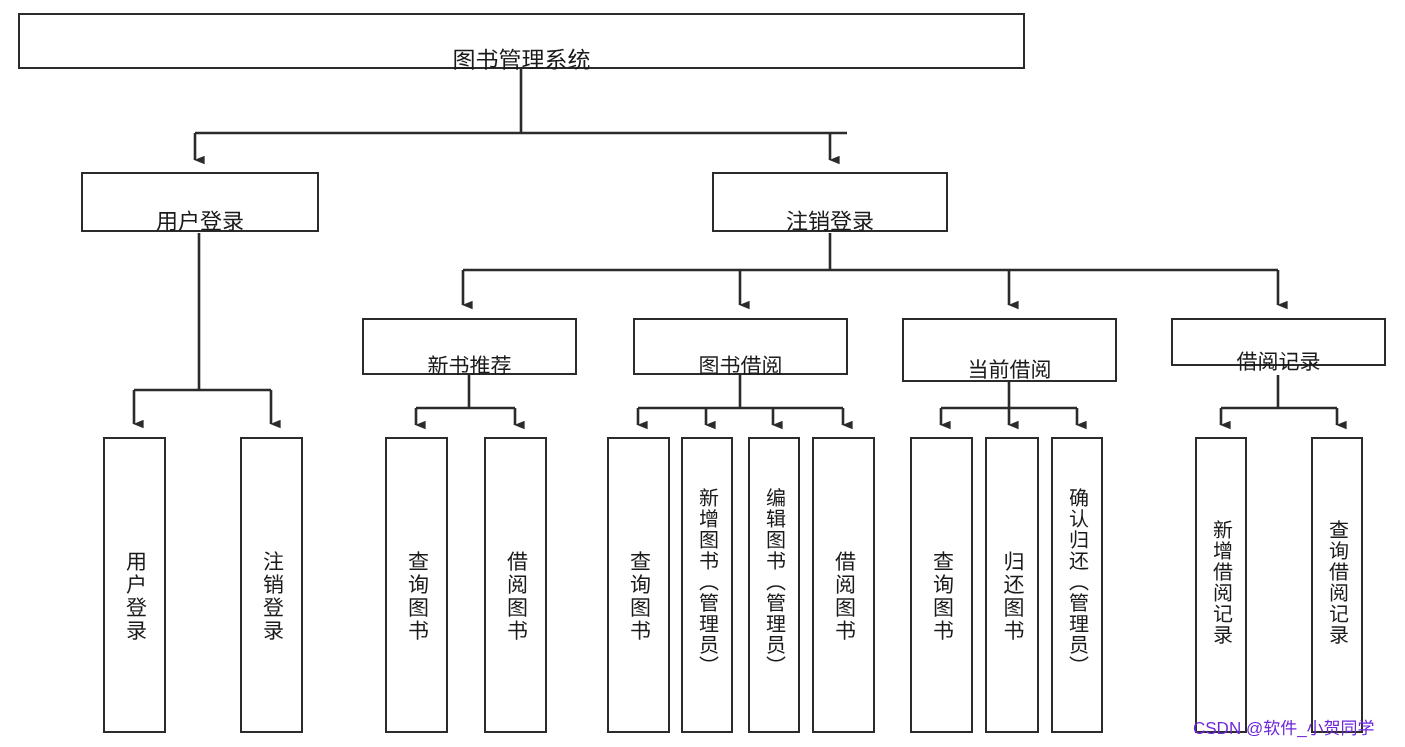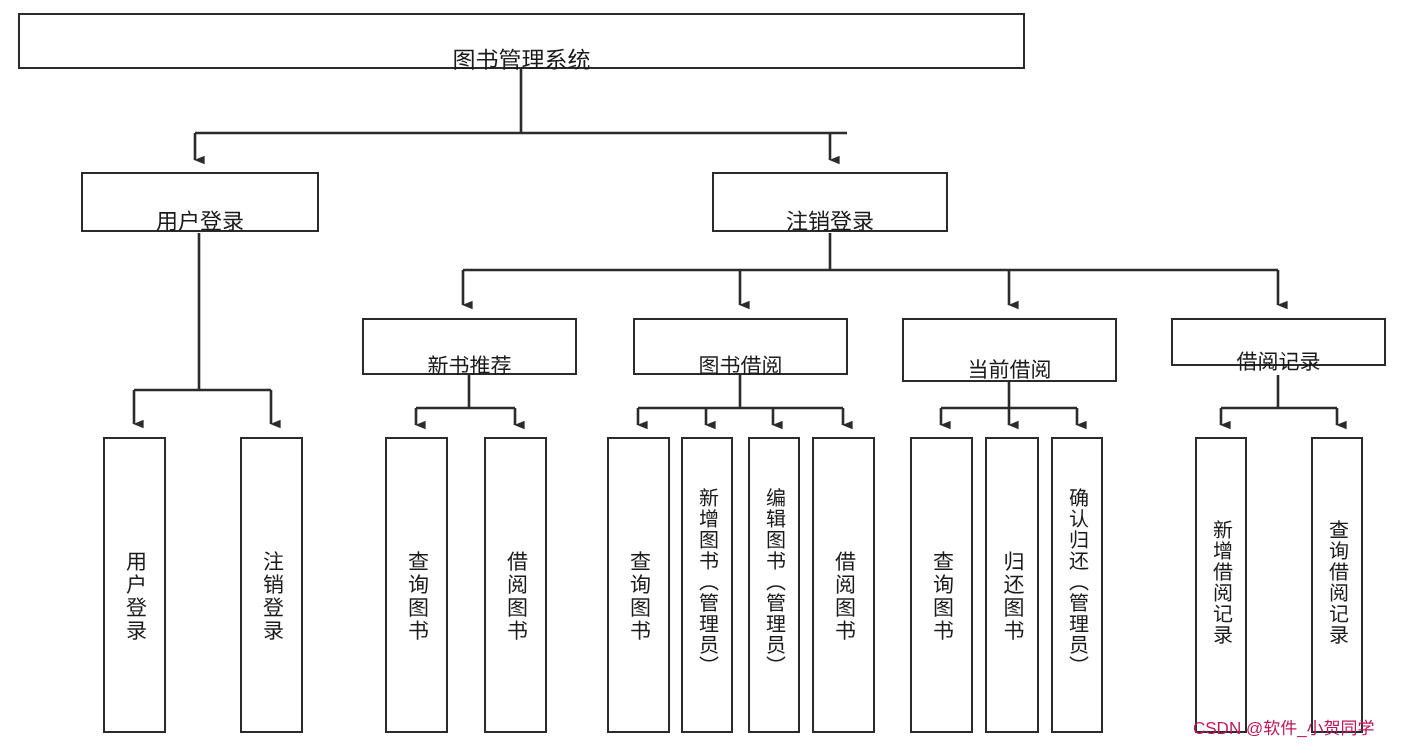--- a/index.html
+++ b/index.html
@@ -66,21 +66,21 @@
   }
   .node-leaf-tall .node-label {
     font-size: 20px;
     letter-spacing: 1px;
   }
   .watermark {
     position: absolute;
     left: 1193px;
     top: 714px;
     font-size: 17px;
-    color: #be185d;
+    color: #6d28d9;
     white-space: nowrap;
     z-index: 5;
   }
 </style>
 </head>
 <body>
 
 <div id="diagram-root">
 
   <svg id="edge-layer" viewBox="0 0 1405 747" xmlns="http://www.w3.org/2000/svg">

